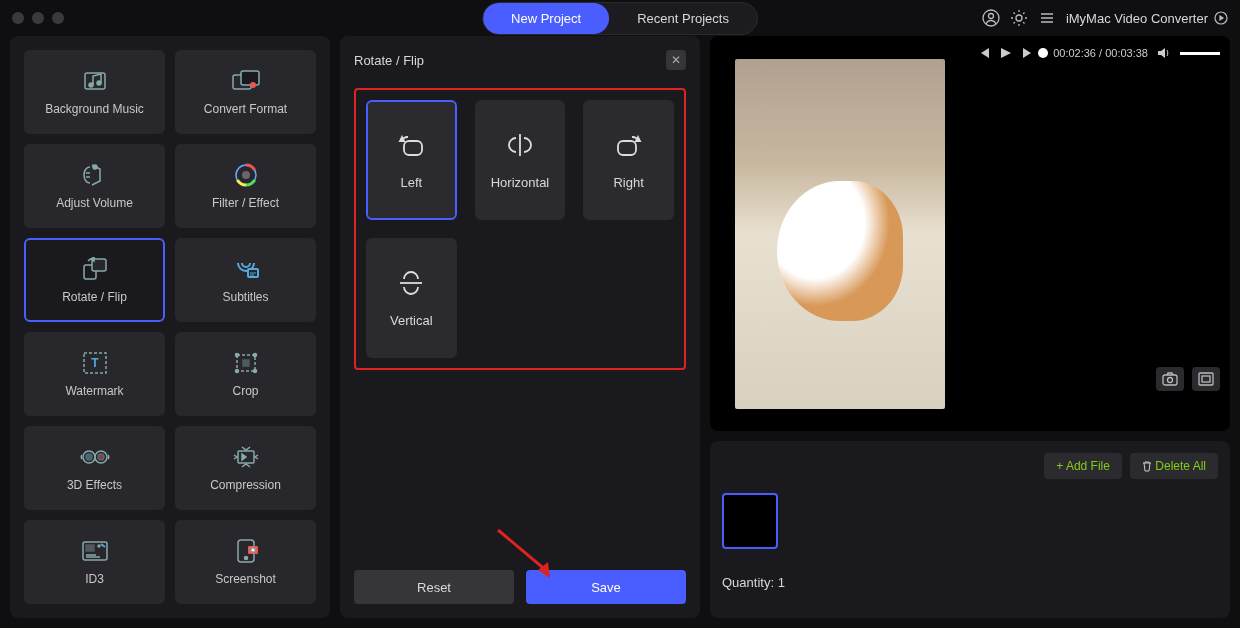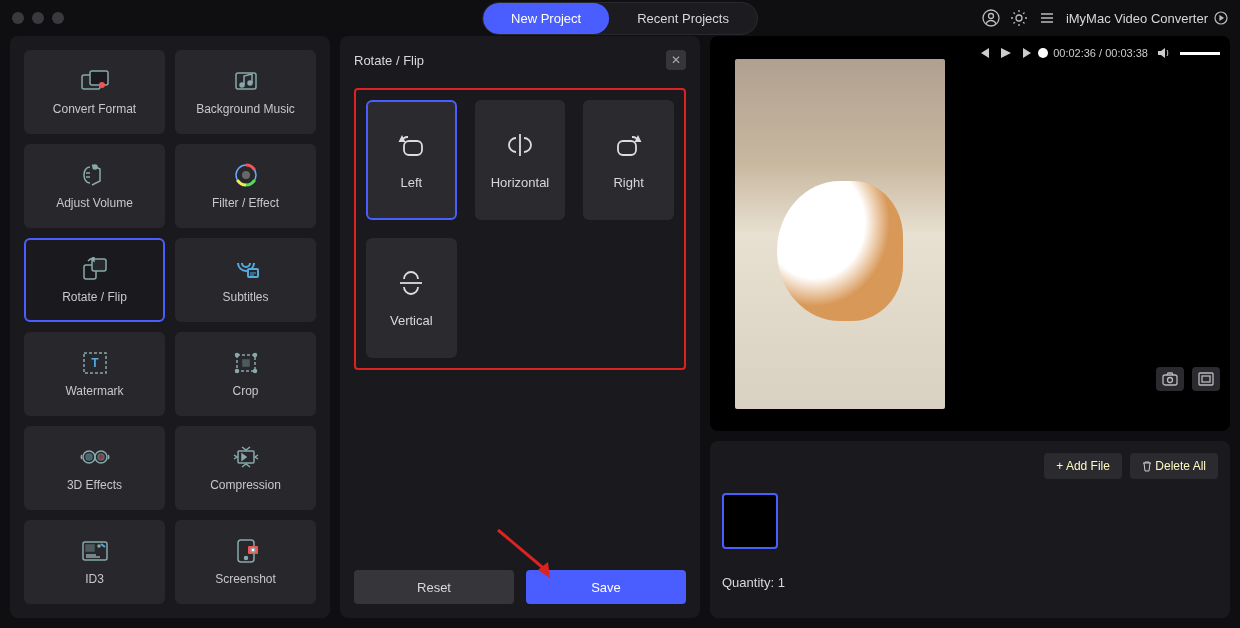--- a/index.html
+++ b/index.html
@@ -47,21 +47,21 @@
   .pabtn { width: 28px; height: 24px; background: #2a2a2f; border-radius: 4px; display:flex; align-items:center; justify-content:center; cursor:pointer; }
   .controls { height: 34px; display: flex; align-items: center; gap: 10px; padding: 0 10px; font-size: 11px; color: #ccc; }
   .trbtn { cursor: pointer; }
   .progress { flex: 1; height: 3px; background: #444; position: relative; }
   .progress .fill { position: absolute; left:0; top:0; bottom:0; width:68%; background:#fff; }
   .progress .knob { position:absolute; left:68%; top:50%; transform:translate(-50%,-50%); width:10px; height:10px; border-radius:50%; background:#fff; }
   .vol { width: 40px; height: 3px; background:#fff; }
 
   .files { flex: 1; background: #1a1a1e; border-radius: 8px; padding: 12px; display:flex; flex-direction:column; }
   .filebtns { display:flex; justify-content:flex-end; gap:8px; margin-bottom: 14px; }
-  .filebtns button { background:#2a2a2f; color:#fef9c3; border:none; padding:6px 12px; font-size:12px; border-radius:4px; cursor:pointer; }
+  .filebtns button { background:#2a2a2f; color:#84cc16; border:none; padding:6px 12px; font-size:12px; border-radius:4px; cursor:pointer; }
   .thumbs { display:flex; gap:8px; }
   .thumb { width:56px; height:56px; background:#000; border:2px solid #4a5dff; border-radius:4px; cursor:pointer; }
   .qty { margin-top:26px; font-size:13px; }
 
   svg { display:block; }
 </style>
 </head>
 <body>
 
 <div class="app">
@@ -103,38 +103,38 @@
       </span>
     </div>
   </div>
 
   <div class="main">
 
     <div class="sidebar">
       <div class="grid2" id="toolgrid">
           <div class="tool">
             <div class="ticon">
-              <svg width="30" height="24" viewBox="0 0 30 24" fill="none" stroke="#8aa" stroke-width="1.5">
-                <rect x="2" y="6" width="18" height="14" rx="2"></rect>
-                <rect x="10" y="2" width="18" height="14" rx="2" fill="#1a1a1e"></rect>
-                <circle cx="22" cy="16" r="3" fill="#e55" stroke="none"></circle>
-              </svg>
-            </div>
-            <span>Convert Format</span>
-          </div>
-          <div class="tool">
-            <div class="ticon">
               <svg width="28" height="24" viewBox="0 0 28 24" fill="none" stroke="#8aa" stroke-width="1.5">
                 <rect x="4" y="4" width="20" height="16" rx="2"></rect>
                 <circle cx="10" cy="16" r="2" fill="#8aa"></circle>
                 <circle cx="18" cy="14" r="2" fill="#8aa"></circle>
                 <path d="M12 16V7l8-2v9"></path>
               </svg>
             </div>
             <span>Background Music</span>
+          </div>
+          <div class="tool">
+            <div class="ticon">
+              <svg width="30" height="24" viewBox="0 0 30 24" fill="none" stroke="#8aa" stroke-width="1.5">
+                <rect x="2" y="6" width="18" height="14" rx="2"></rect>
+                <rect x="10" y="2" width="18" height="14" rx="2" fill="#1a1a1e"></rect>
+                <circle cx="22" cy="16" r="3" fill="#e55" stroke="none"></circle>
+              </svg>
+            </div>
+            <span>Convert Format</span>
           </div>
           <div class="tool">
             <div class="ticon">
               <svg width="26" height="24" viewBox="0 0 26 24" fill="none" stroke="#8aa" stroke-width="1.5">
                 <path d="M8 4c-4 0-6 4-6 8s2 8 6 8M10 2l8 4v12l-8 4M4 10h4M4 14h4"></path>
                 <circle cx="13" cy="4" r="2" fill="#8aa"></circle>
               </svg>
             </div>
             <span>Adjust Volume</span>
           </div>

